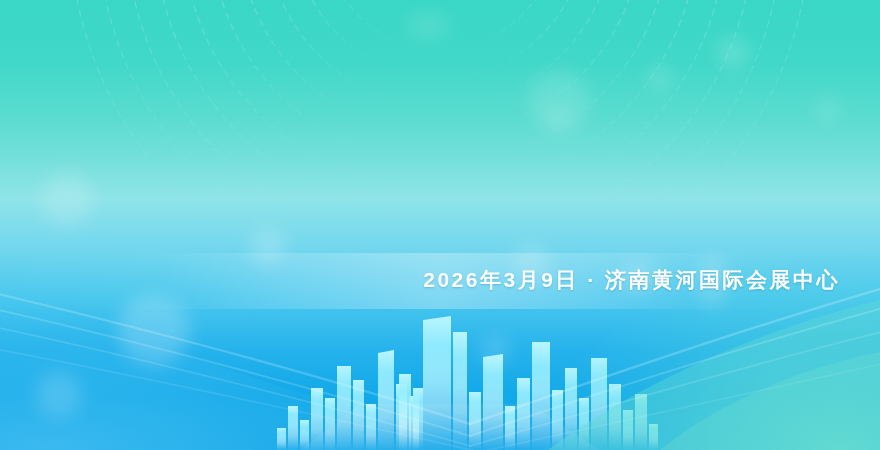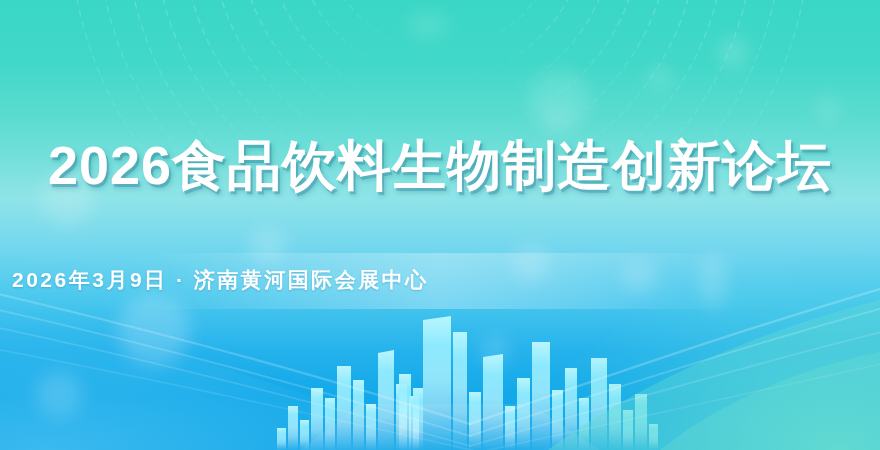--- a/index.html
+++ b/index.html
@@ -70,24 +70,24 @@
     letter-spacing: 1px;
     color: #ffffff;
     line-height: 1.08;
     white-space: nowrap;
     text-shadow:
       2px 3px 0 rgba(30,120,150,0.30),
       3px 4px 5px rgba(20,90,120,0.25);
   }
   #subtitle-wrap {
     position: absolute;
-    left: 12px;
+    left: 4px;
     top: 266px;
     width: 836px;
-    text-align: left;
+    text-align: right;
   }
   #subtitle {
     display: inline-block;
     font-size: 21px;
     font-weight: bold;
     letter-spacing: 2.5px;
     color: #ffffff;
     white-space: nowrap;
     text-shadow: 0 1px 2px rgba(25,110,150,0.30);
   }
@@ -225,21 +225,18 @@
     <g fill="none" stroke="#ffffff" stroke-linecap="round">
       <path d="M890,286 C760,324 600,378 470,424" stroke-width="2.4" opacity="0.22"></path>
       <path d="M890,306 C760,342 600,392 470,436" stroke-width="2.0" opacity="0.18"></path>
       <path d="M890,330 C760,362 600,408 470,446" stroke-width="1.7" opacity="0.14"></path>
       <path d="M890,362 C770,388 610,424 480,452" stroke-width="1.5" opacity="0.10"></path>
     </g>
 
     <path d="M300,450 L360,404 L530,404 L600,450 Z" fill="#ffffff" opacity="0.07"></path>
   </svg>
 
-  <div id="title-wrap">
-    <span id="main-title">2026食品饮料生物制造创新论坛</span>
-  </div>
 
   <div id="subtitle-wrap">
     <span id="subtitle">2026年3月9日 · 济南黄河国际会展中心</span>
   </div>
 
 </div>
 
 </body></html>

